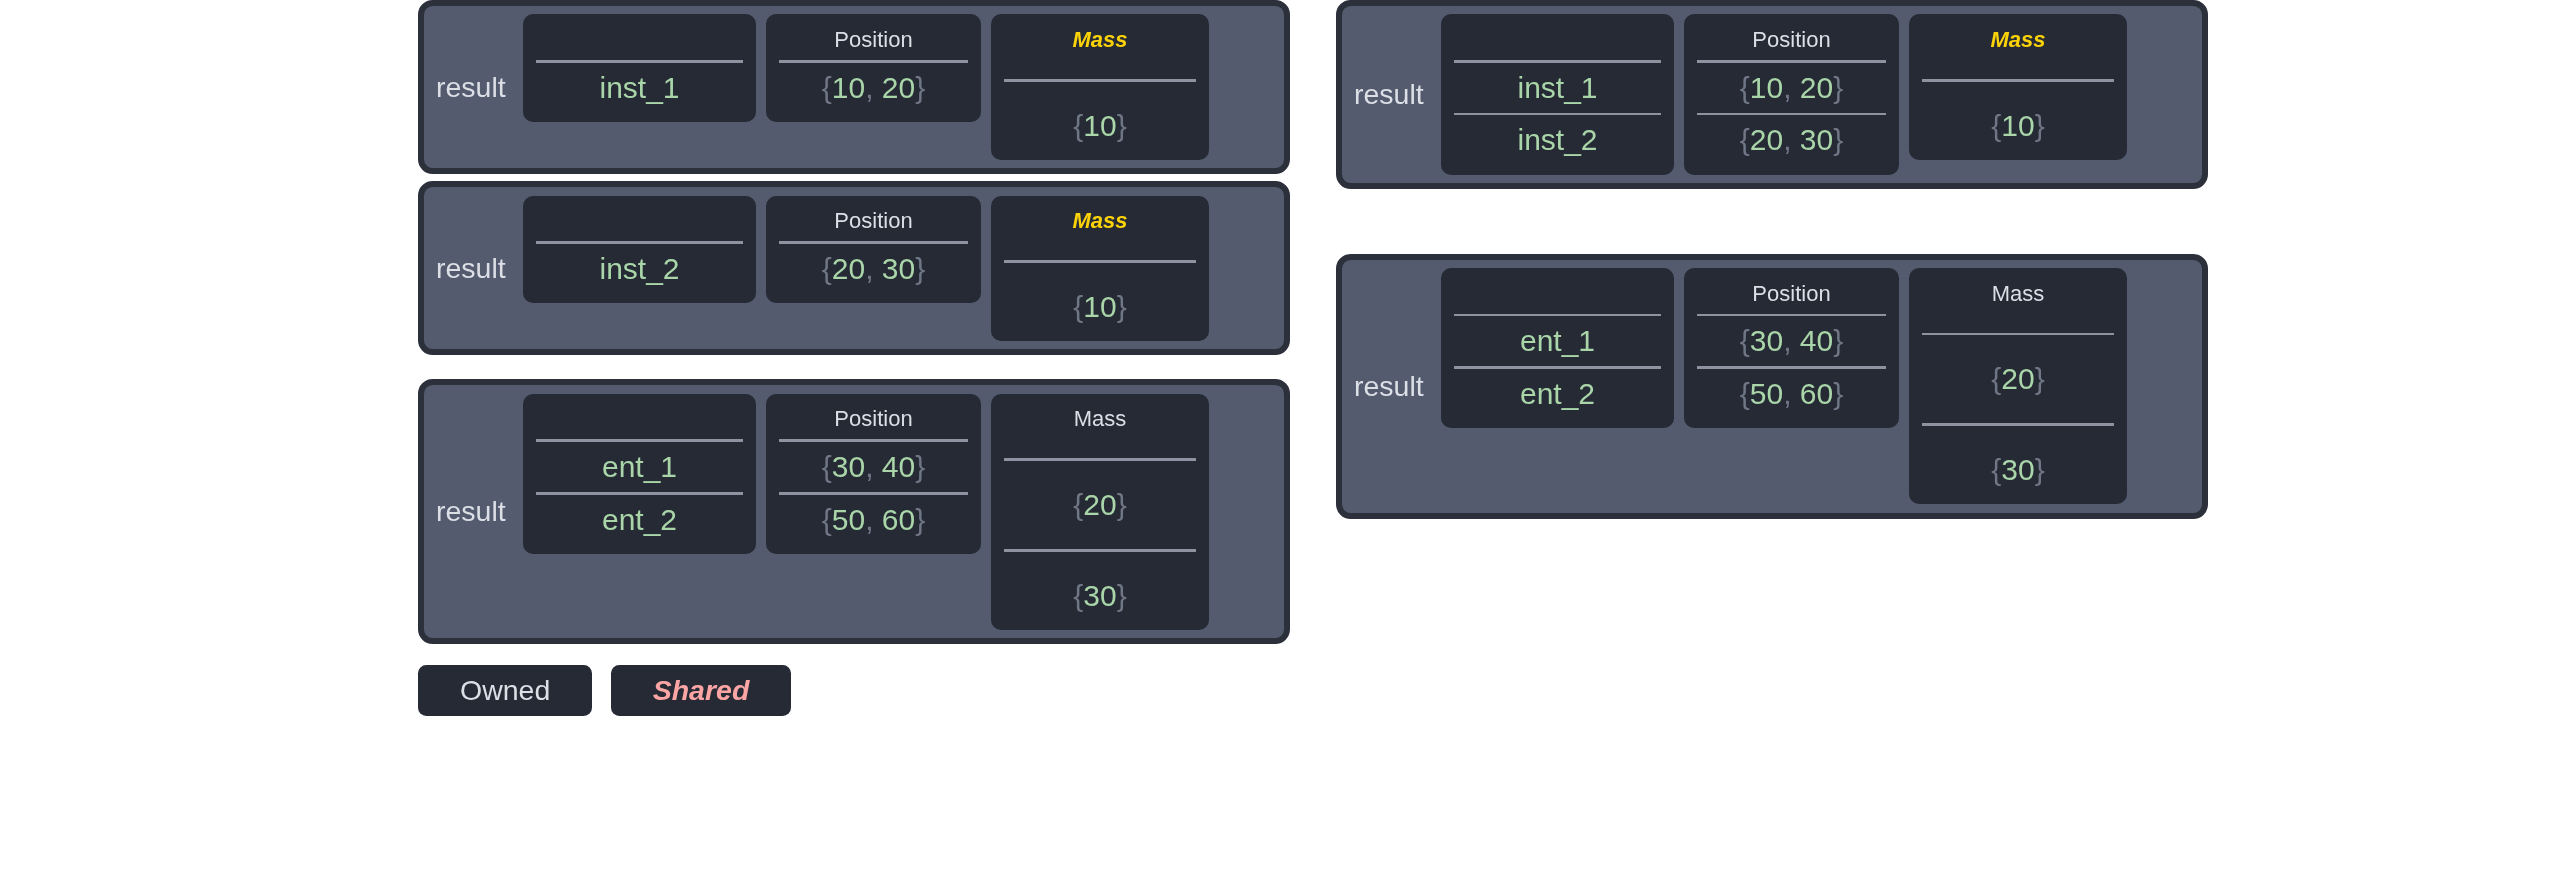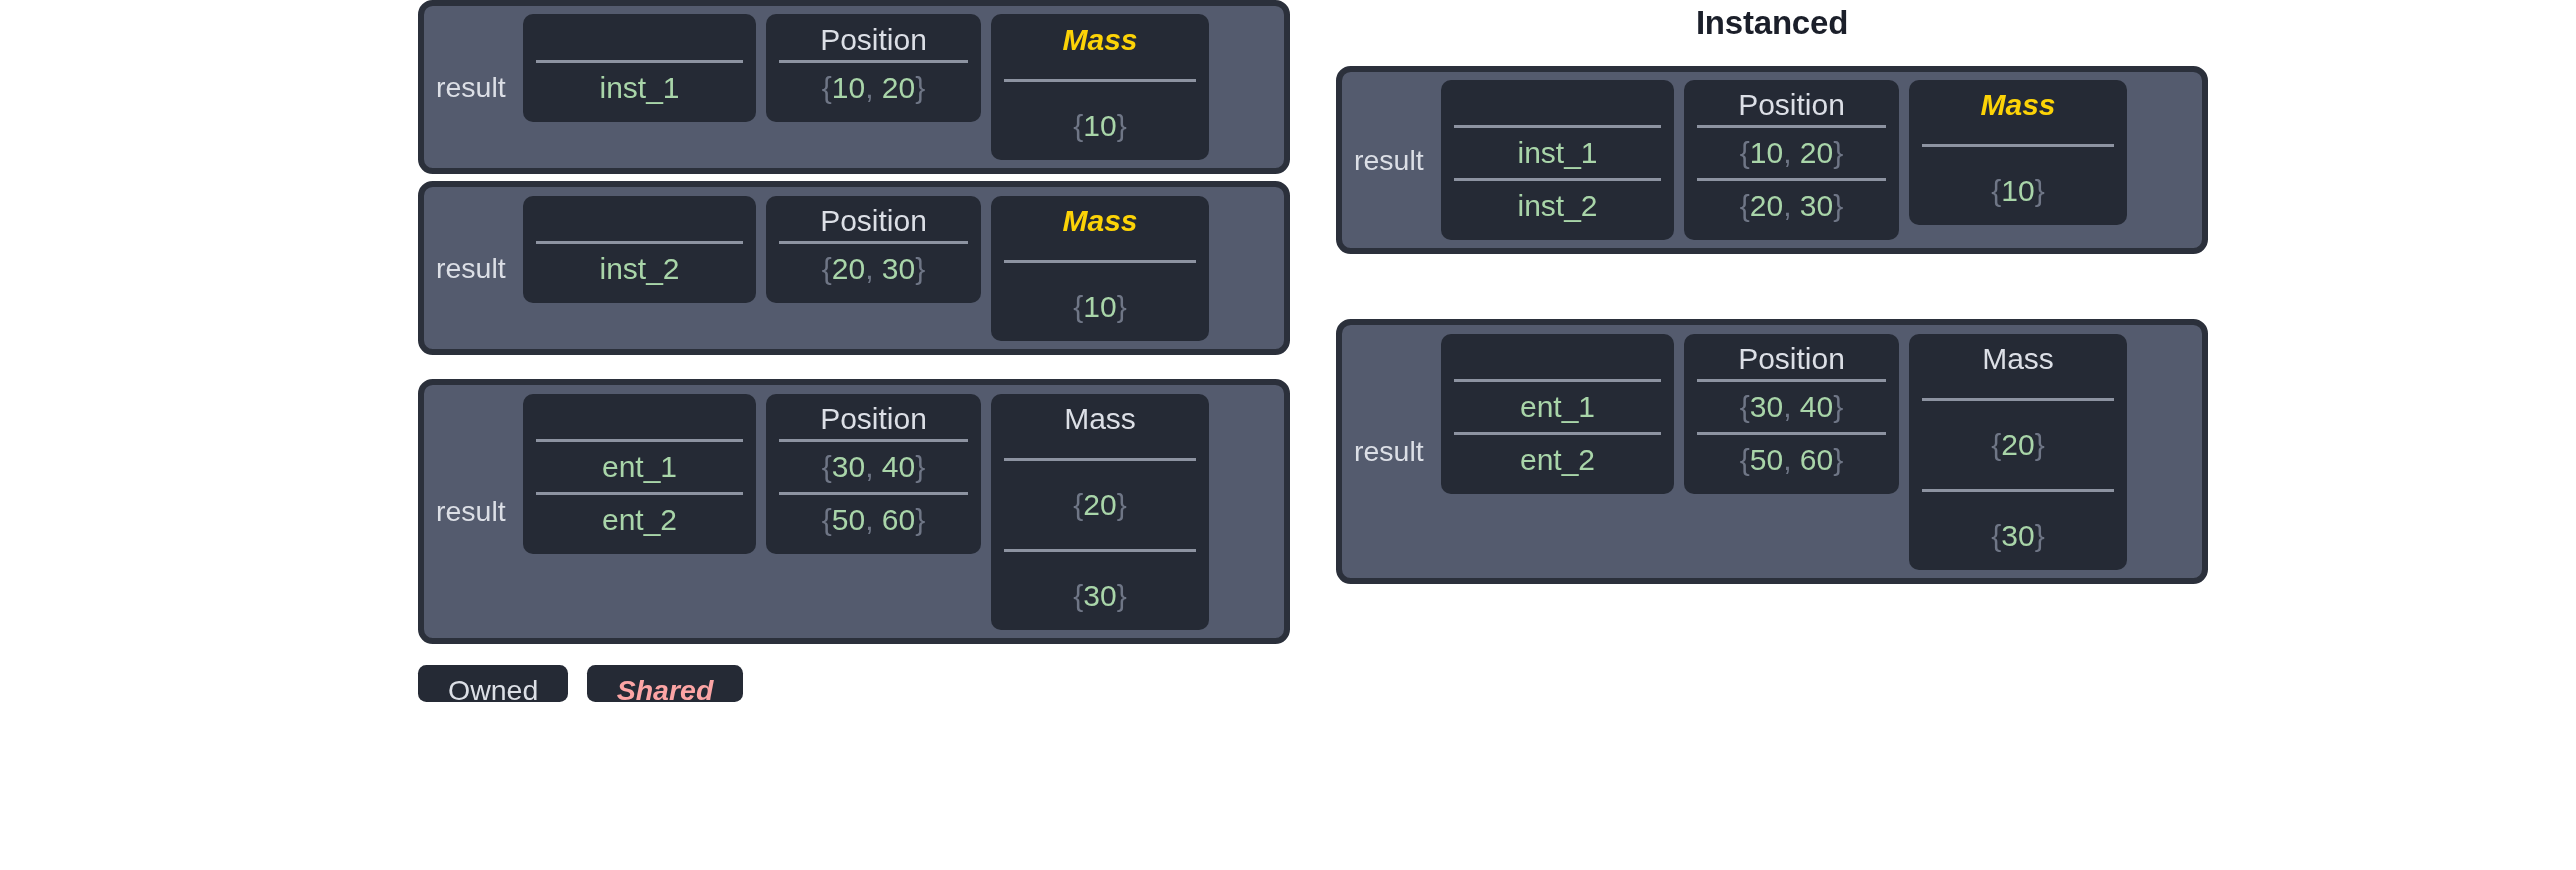--- a/index.html
+++ b/index.html
@@ -96,21 +96,21 @@
     padding: 5.5px 11px 9.2px 11px;
   }
   .card.c-name { flex: 0 0 233px; width: 233px; }
   .card.c-pos  { flex: 0 0 215px; width: 215px; }
   .card.c-mass { flex: 0 0 218px; width: 218px; gap: 19px; }
 
   .card-head {
     height: 40px;
     line-height: 40px;
     text-align: center;
-    font-size: 30px;
+    font-size: 22px;
     color: #dcdfe6;
     white-space: nowrap;
     overflow: hidden;
   }
   .card-head.shared {
     color: #fcd307;
     font-style: italic;
     font-weight: bold;
   }
   .card-head.blank { color: transparent; }
@@ -136,23 +136,23 @@
   
   .legend {
     display: flex;
     flex-direction: row;
     gap: 18.4px;
     margin-top: 13px;
   }
   .chip {
     background: #252a35;
     border-radius: 8.3px;
-    height: 37px;
+    height: 51px;
     line-height: 51px;
-    padding: 0 30px;
+    padding: 0 42px;
     font-size: 28.5px;
     color: #dcdfe6;
     white-space: nowrap;
     text-align: center;
   }
   .chip.shared {
     color: #fca5a5;
     font-style: italic;
     font-weight: bold;
   }
@@ -250,21 +250,20 @@
     <div class="legend">
       <div class="chip">Owned</div>
       <div class="chip shared">Shared</div>
     </div>
 
   </div>
 
   <div class="gap-mid"></div>
 
   <div class="column">
-    <div class="col-title">Instanced</div>
 
     <div class="panel" style="margin-bottom:65px;">
       <div class="panel-label">result</div>
       <div class="cols">
 
         <div class="card c-name">
           <div class="card-head blank"></div>
           <div class="rule"></div>
           <div class="cell">inst_1</div>
           <div class="rule"></div>

